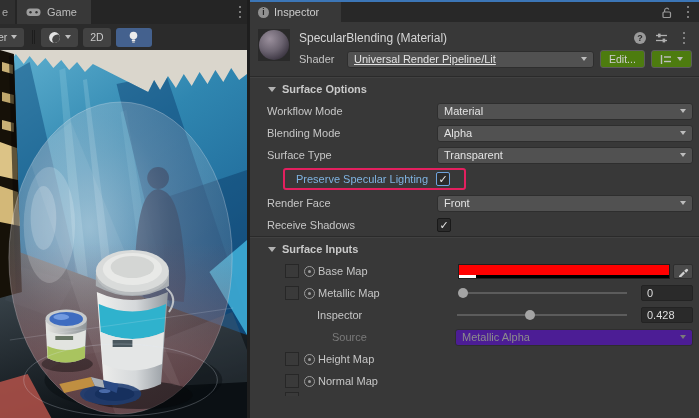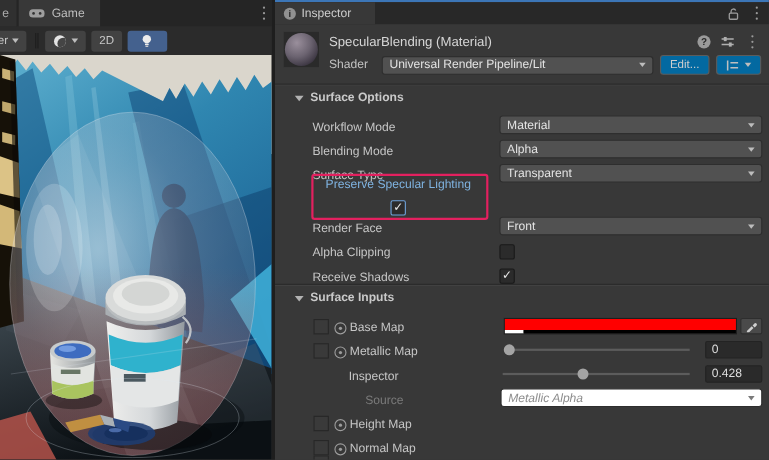--- a/index.html
+++ b/index.html
@@ -47,41 +47,41 @@
   .mat-title-row { display:flex; align-items:center; height:22px; }
   .mat-title { flex:1; font-size:12px; color:#D6D6D6; white-space:nowrap; }
   .mat-ics { display:flex; align-items:center; gap:9px; padding-right:2px; }
   .help-ic { width:12px; height:12px; border-radius:50%; background:#9A9A9A; color:#2A2A2A;
              font-size:9px; font-weight:bold; display:flex; align-items:center; justify-content:center; }
   .shader-row { display:flex; align-items:center; gap:6px; height:20px; }
   .shader-lbl { width:42px; color:#C2C2C2; }
   .dropdown { height:17px; background:#515151; border:1px solid #2E2E2E; border-radius:3px;
               display:flex; align-items:center; padding:0 6px; color:#E3E3E3; }
   .dropdown .txt { flex:1; white-space:nowrap; overflow:hidden; }
-  .shader-dd { width:247px; }
-  .btn { height:18px; background:#0369a1; border:1px solid #5C5C5C; border-radius:3px; color:#CFCFCF;
+  .shader-dd { width:247px;text-decoration:underline; }
+  .btn { height:18px; background:#4d7c0f; border:1px solid #5C5C5C; border-radius:3px; color:#CFCFCF;
          font-size:10.5px; padding:0 8px; display:flex; align-items:center; gap:5px;
          font-family:"Liberation Sans",sans-serif; }
   .divider { height:2px; background:#2A2A2A; border-bottom:1px solid #414141; }
 
   .section-head { height:22px; display:flex; align-items:center; gap:6px; padding-left:18px;
                   font-weight:bold; color:#C9C9C9; }
   .tri { width:0; height:0; border-left:4px solid transparent; border-right:4px solid transparent;
          border-top:5px solid #B2B2B2; }
-  .row { height:22px; display:flex; align-items:flex-end; padding:0 6px 0 34px; }
+  .row { height:22px; display:flex; align-items:center; padding:0 6px 0 17px; }
   .row .lbl { width:170px; flex:none; color:#C6C6C6; white-space:nowrap; }
   .row .ctrl { flex:1; display:flex; align-items:center; min-width:0; }
   .dd-full { flex:1; }
   .checkbox { width:14px; height:14px; background:#2B2B2B; border:1px solid #191919; border-radius:2px;
               color:#E8E8E8; font-size:11px; line-height:12px; text-align:center; flex:none; }
   .checkbox.focused { border-color:#6FA3DC; }
   .preserve-row { height:26px; display:flex; align-items:center; padding-left:33px; }
   .annotation { display:flex; align-items:center; gap:8px; border:2.5px solid #E3205F;
-                border-radius:3px; padding:2px 14px 2px 11px;flex-direction:column; }
-  .dd.disabled { background:#ffffff; color:#8C8C8C;font-style:italic; }
+                border-radius:3px; padding:2px 14px 2px 11px; }
+  .dd.disabled { background:#4c1d95; color:#8C8C8C; }
   .dd.disabled .arr { border-top-color:#7A7A7A; }
   .lbl.disabled { color:#7A7A7A; }
 
   .maprow { padding-left:35px; }
   .maprow .lbl { width:140px; }
   .slot { width:14px; height:14px; background:#3A3A3A; border:1px solid #272727; flex:none; }
   .picker { width:11px; height:11px; border:1px solid #9C9C9C; border-radius:50%; position:relative;
             margin:0 3px 0 5px; flex:none; }
   .picker::after { content:""; position:absolute; left:3px; top:3px; width:3px; height:3px;
                    border-radius:50%; background:#9C9C9C; }
@@ -374,26 +374,20 @@
     <div class="row">
       <span class="lbl">Render Face</span>
       <div class="ctrl">
           <div class="dropdown dd-full">
         <span class="txt">Front</span>
         <span class="arr"></span>
       </div>
         </div>
     </div>
 
-    <div class="row">
-      <span class="lbl">Alpha Clipping</span>
-      <div class="ctrl">
-          <span class="checkbox"></span>
-        </div>
-    </div>
 
     <div class="row">
       <span class="lbl">Receive Shadows</span>
       <div class="ctrl">
           <span class="checkbox">✓</span>
         </div>
     </div>
 
     <div class="divider"></div>
 

